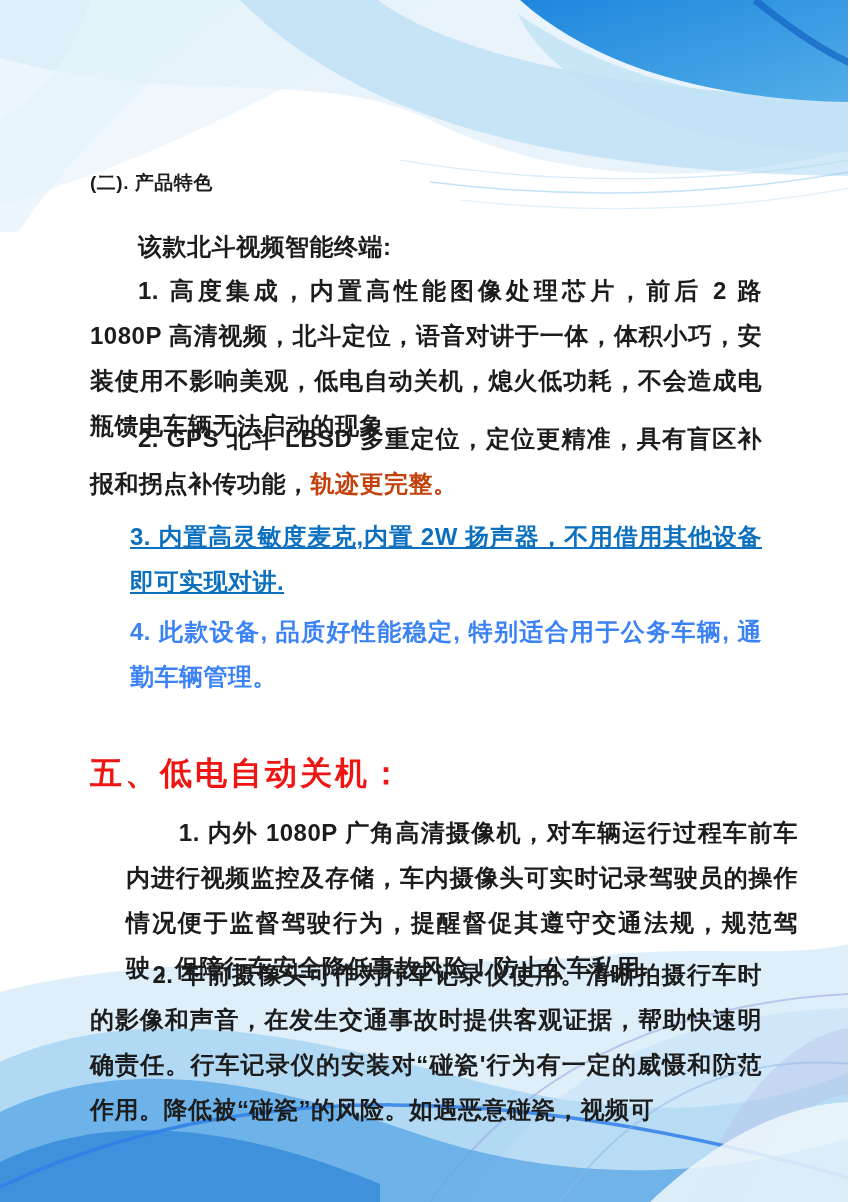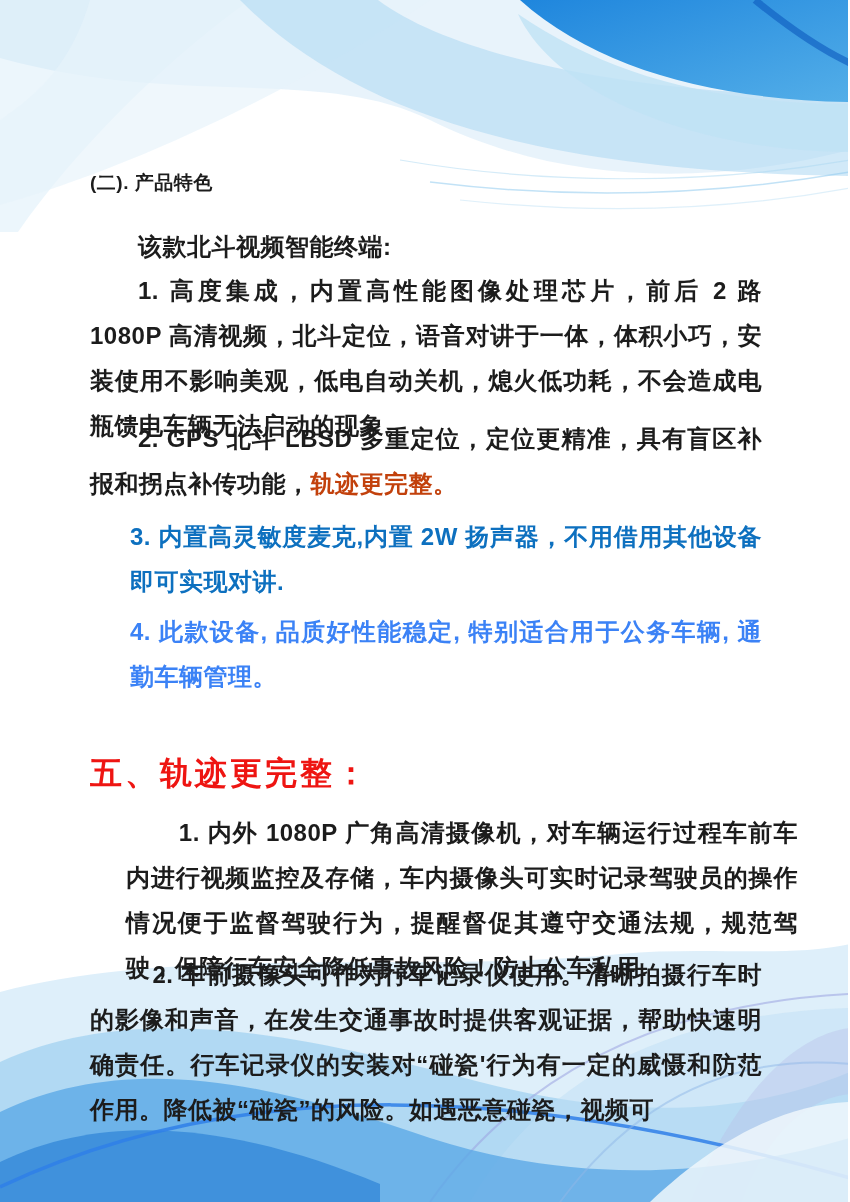--- a/index.html
+++ b/index.html
@@ -22,21 +22,21 @@
     font-weight:700;
     text-align:justify;
     letter-spacing:0.5px;
     margin:0;
   }
   .sec2-heading{top:170px;font-size:19px;line-height:26px;text-align:left;}
   .sec2-intro{top:224px;text-indent:2em;text-align:left;}
   .sec2-item1{top:268px;text-indent:2em;}
   .sec2-item2{top:416px;text-indent:2em;}
   .indent-block{left:130px;width:632px;text-indent:0;}
-  .sec2-item3{top:514px;color:#0d70bf;}
+  .sec2-item3{top:514px;color:#0d70bf;text-decoration:underline;}
   .sec2-item4{top:609px;color:#3b82f6;}
   .blue{color:#c2410c;}
   .sec5-heading{
     top:753px;
     color:#ee1512;
     font-size:32px;line-height:40px;
     letter-spacing:3px;
     text-align:left;
   }
   .sec5-item1{top:810px;text-indent:2.2em;margin-left:36px;}
@@ -86,20 +86,20 @@
     <p class="blk sec2-intro">该款北斗视频智能终端:</p>
 
     <p class="blk sec2-item1">1. 高度集成，内置高性能图像处理芯片，前后 2 路 1080P 高清视频，北斗定位，语音对讲于一体，体积小巧，安装使用不影响美观，低电自动关机，熄火低功耗，不会造成电瓶馈电车辆无法启动的现象。</p>
 
     <p class="blk sec2-item2"><span>2. GPS 北斗 LBSD 多重定位，定位更精准，具有盲区补报和拐点补传功能，</span><span class="blue">轨迹更完整。</span></p>
 
     <p class="blk indent-block sec2-item3">3. 内置高灵敏度麦克,内置 2W 扬声器，不用借用其他设备即可实现对讲.</p>
 
     <p class="blk indent-block sec2-item4">4. 此款设备, 品质好性能稳定, 特别适合用于公务车辆, 通勤车辆管理。</p>
 
-    <h2 class="blk sec5-heading">五、轨迹更完整：</h2>
+    <h2 class="blk sec5-heading">五、低电自动关机：</h2>
 
     <p class="blk sec5-item1">1. 内外 1080P 广角高清摄像机，对车辆运行过程车前车内进行视频监控及存储，车内摄像头可实时记录驾驶员的操作情况便于监督驾驶行为，提醒督促其遵守交通法规，规范驾驶，保障行车安全降低事故风险！防止公车私用.</p>
 
     <p class="blk sec5-item2">2. 车前摄像头可作为行车记录仪使用。清晰拍摄行车时的影像和声音，在发生交通事故时提供客观证据，帮助快速明确责任。行车记录仪的安装对“碰瓷'行为有一定的威慑和防范作用。降低被“碰瓷”的风险。如遇恶意碰瓷，视频可</p>
 
   </div>
 </div>
 
 </body></html>

